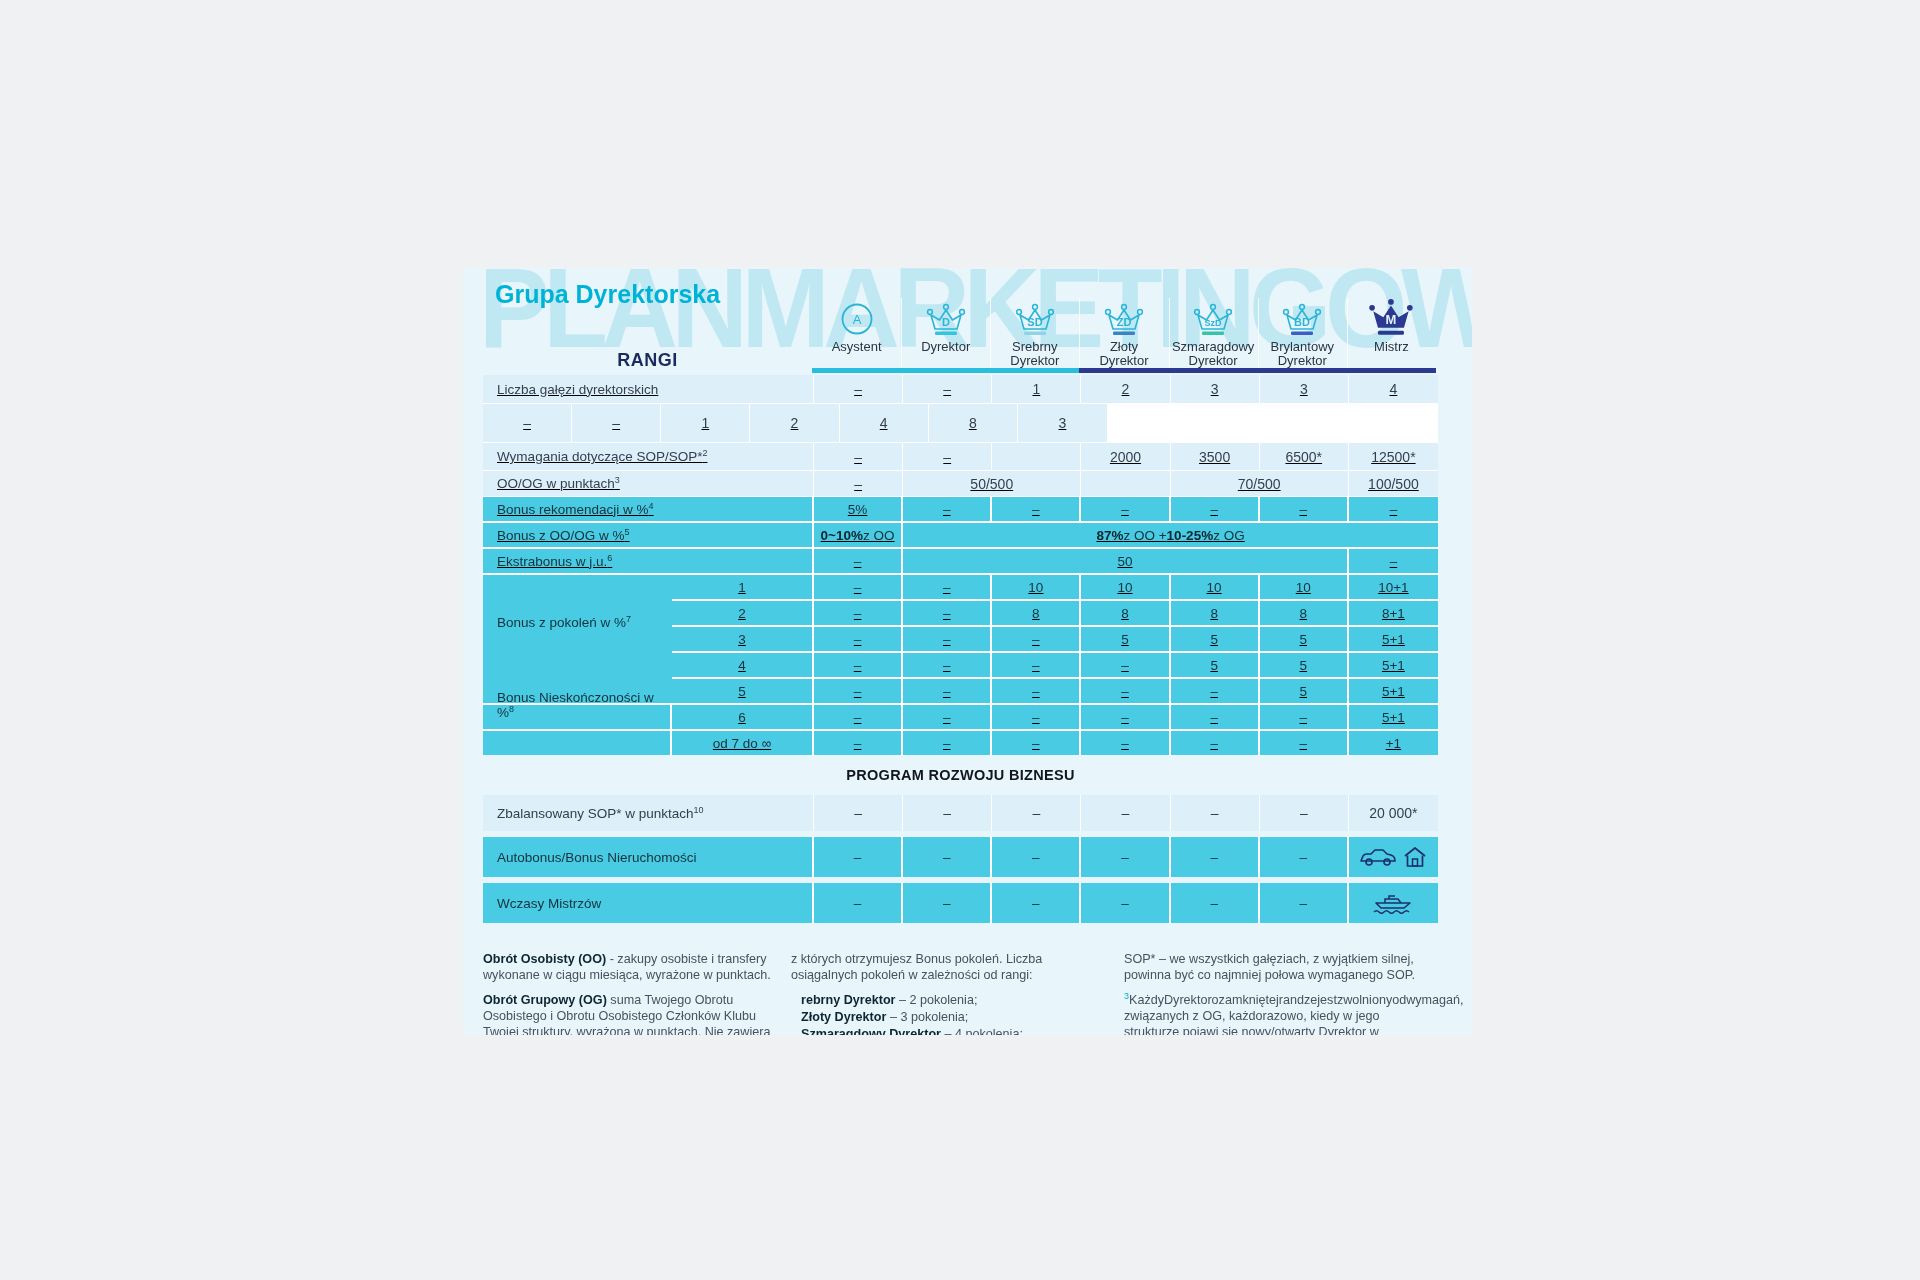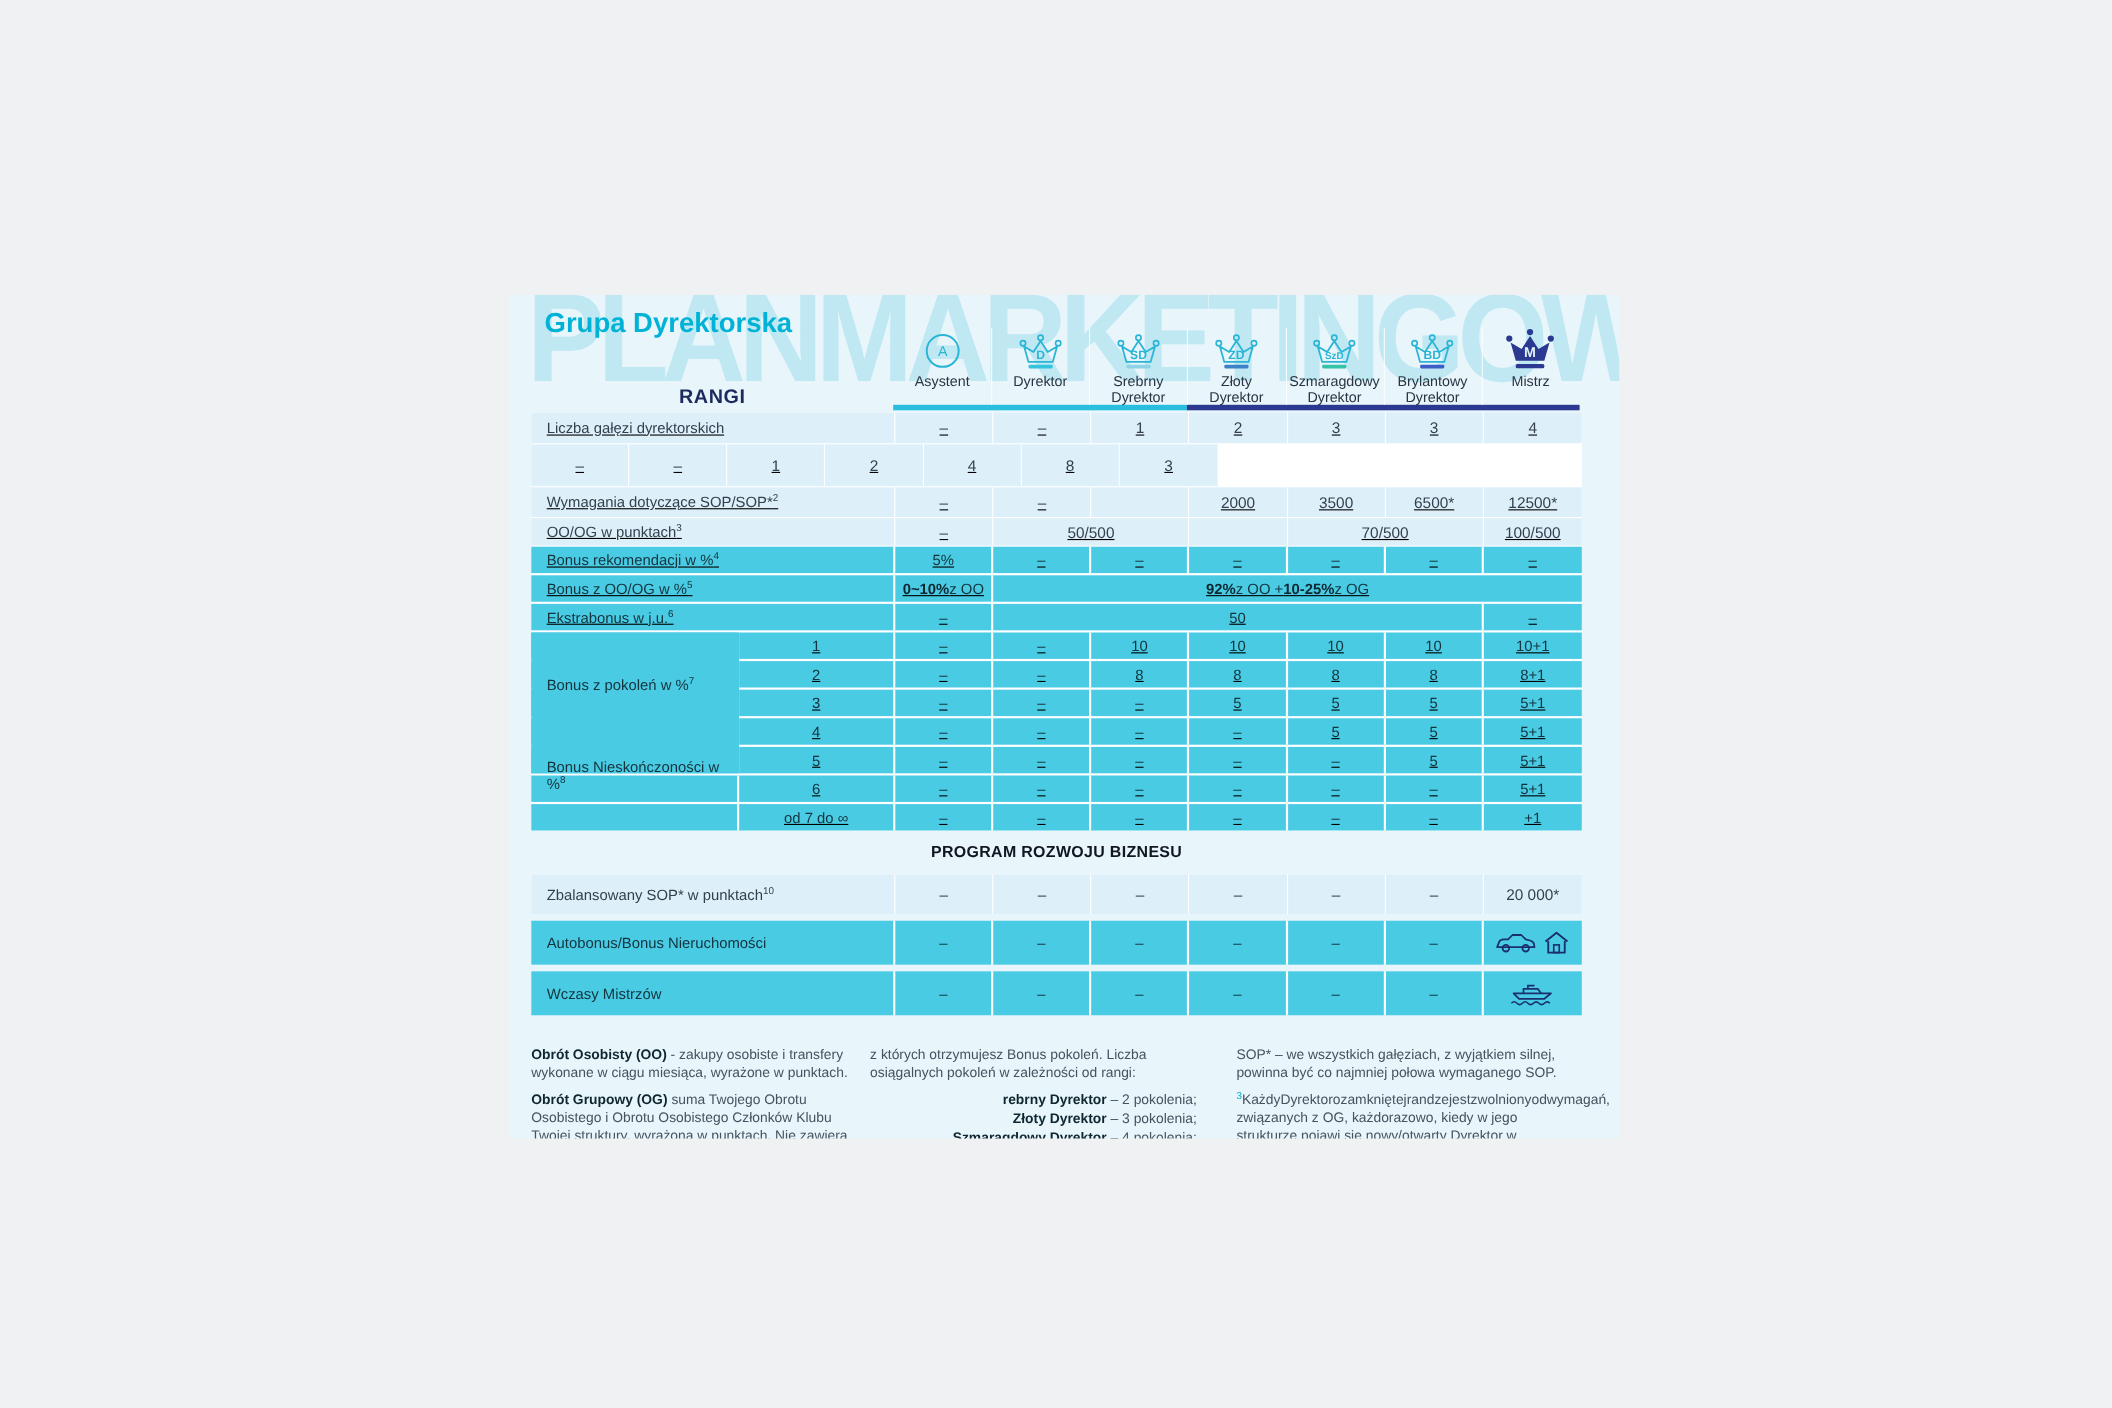--- a/index.html
+++ b/index.html
@@ -21,21 +21,21 @@
   .cyan .cell{background:#4acbe4;border-right:2px solid #fff;color:#13333d;font-size:13.5px;}
   .cell.last{border-right:none;}
   .b{font-weight:700;color:#0d2630;}
   sup{font-size:9px;vertical-align:super;line-height:0;}
   .genlabel{position:absolute;background:#4acbe4;width:189px;}
   .genlabel div{position:absolute;left:14px;font-size:13.5px;color:#13333d;}
   .program-title{position:absolute;left:20px;width:955px;text-align:center;font-size:14.5px;font-weight:700;color:#11161f;letter-spacing:.3px;}
   .progrow{position:absolute;left:20px;width:955px;background:#fff;display:flex;}
   .foot{position:absolute;font-size:12.6px;line-height:16px;color:#46525e;}
   .foot p{margin:0 0 9px 0;}
-  .foot .li{margin:0 0 1px 10px;text-align:right;}
+  .foot .li{margin:0 0 1px 10px;}
   .teal{color:#00aed0;}
   svg{display:block;}
 </style>
 </head>
 <body>
 
 <div class="doc">
   <div class="watermark">PLANMARKETINGOWY</div>
   <div class="group-label">Grupa Dyrektorska</div>
   <div class="rangi">RANGI</div>
@@ -186,21 +186,21 @@
         <div class="cell" style="width:89.14285714285714px;height:24px">–</div>
         <div class="cell" style="width:89.14285714285714px;height:24px">–</div>
         <div class="cell" style="width:89.14285714285714px;height:24px">–</div>
         <div class="cell last" style="width:89.14285714285714px;height:24px">–</div>
       </div>
       <div class="row cyan" style="margin-bottom:2px">
     <div class="cell lbl" style="width:331px;height:24px">
           <span>Bonus z OO/OG w %<sup>5</sup></span>
         </div>
         <div class="cell" style="width:89.14285714285714px;height:24px"><span class="b">0~10%</span> z OO</div>
-        <div class="cell last" style="width:534.8571428571429px;height:24px"><span class="b">92%</span> z OO + <span class="b">10-25%</span> z OG</div>
+        <div class="cell last" style="width:534.8571428571429px;height:24px"><span class="b">87%</span> z OO + <span class="b">10-25%</span> z OG</div>
       </div>
       <div class="row cyan" style="margin-bottom:2px">
     <div class="cell lbl" style="width:331px;height:24px">
           <span>Ekstrabonus w j.u.<sup>6</sup></span>
         </div>
         <div class="cell" style="width:89.14285714285714px;height:24px">–</div>
         <div class="cell" style="width:445.71428571428567px;height:24px">50</div>
         <div class="cell last" style="width:89.14285714285714px;height:24px">–</div>
       </div>
       <div class="row cyan genrow" style="margin-bottom:2px">

